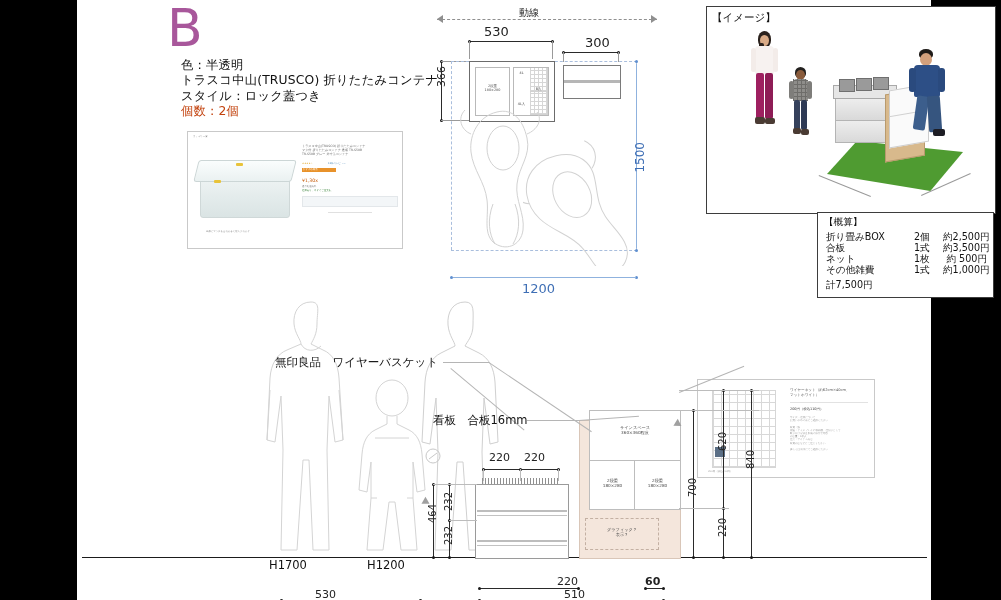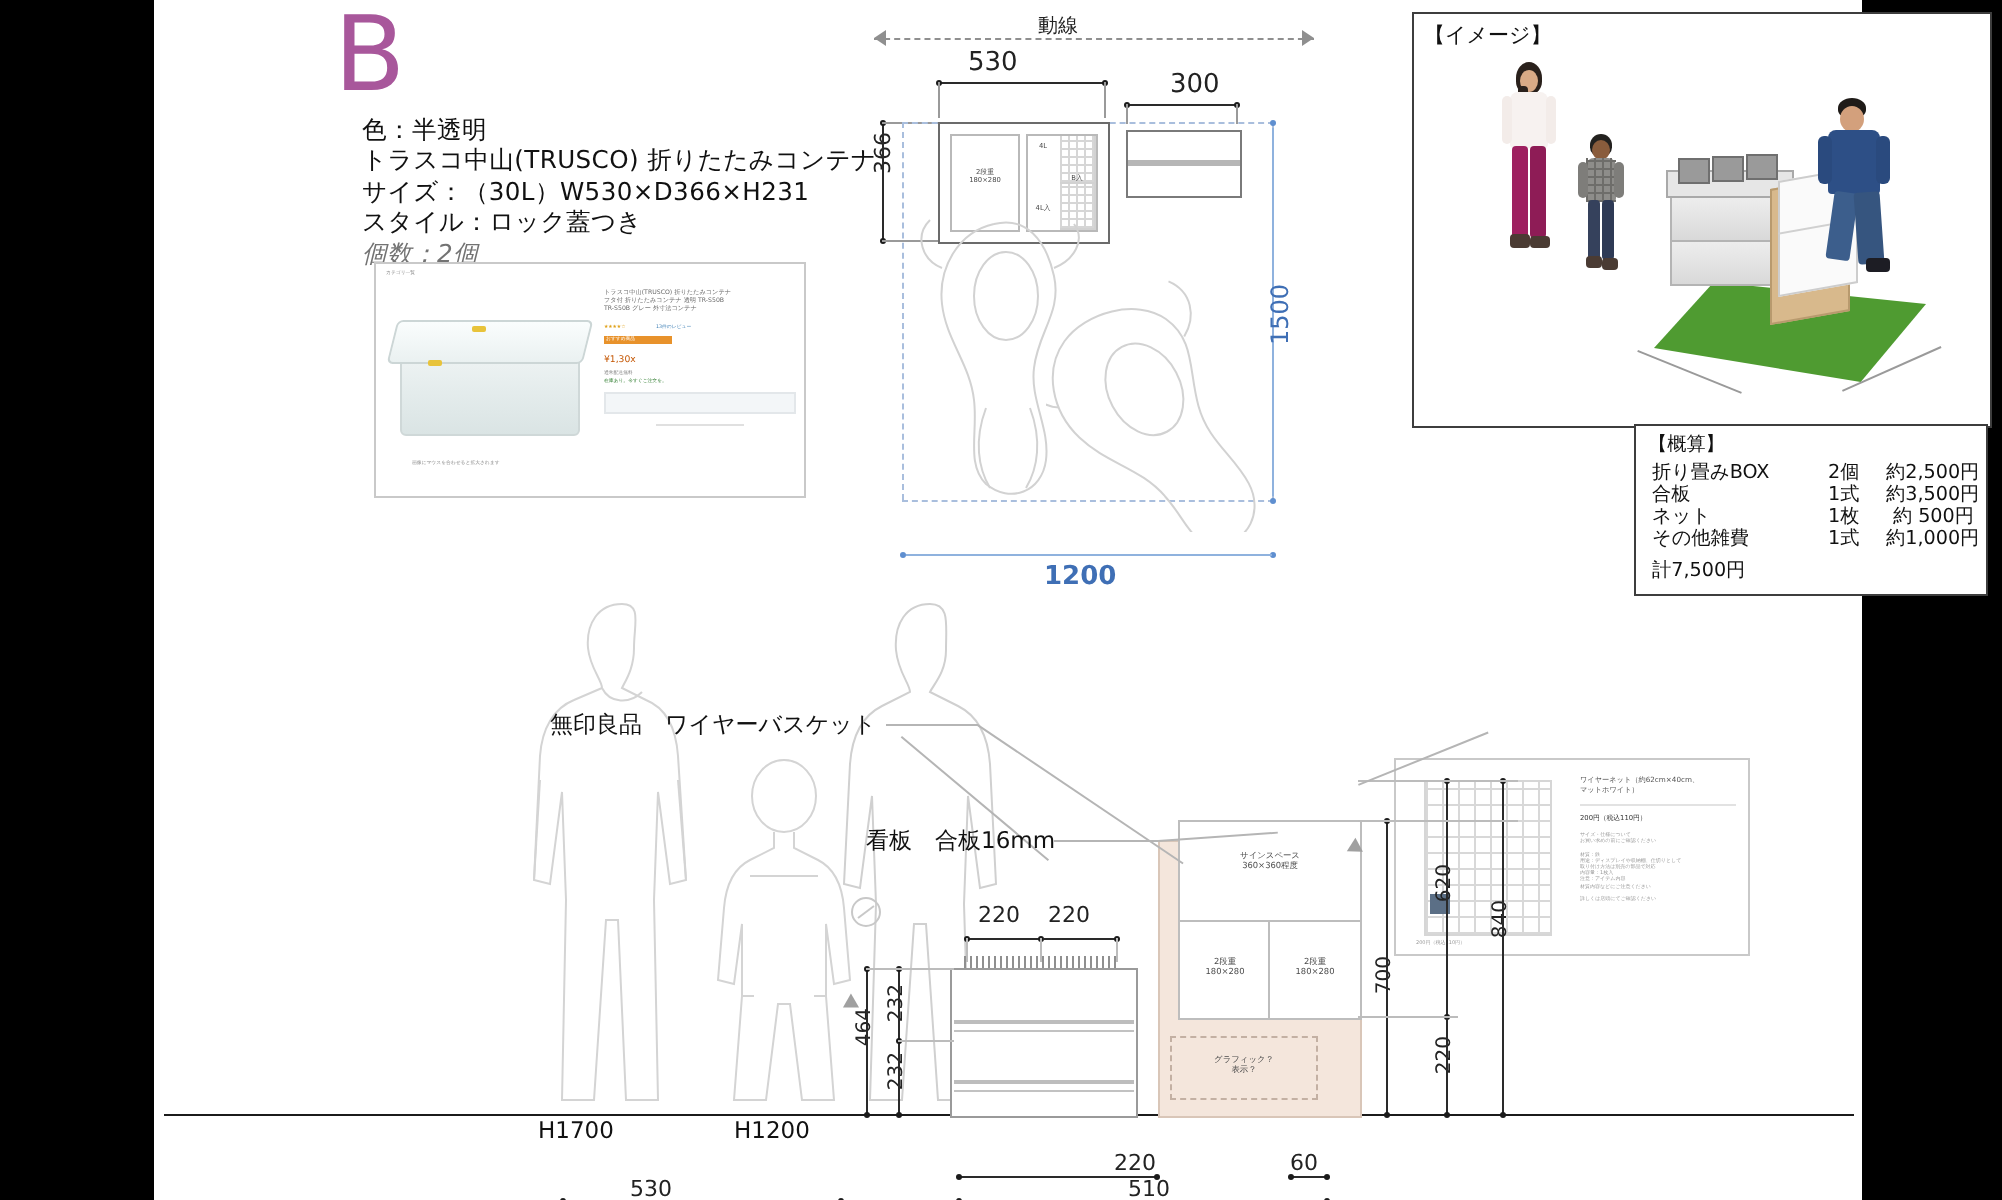--- a/index.html
+++ b/index.html
@@ -6,37 +6,37 @@
   body{width:1001px;height:600px;overflow:hidden;font-family:"DejaVu Sans","Liberation Sans",sans-serif;}
   #root{position:relative;width:1001px;height:600px;background:#000;}
   #page{position:absolute;left:77px;top:0;width:854px;height:600px;background:#fff;}
 
   .abs{position:absolute;}
   .txt{white-space:pre;color:#1a1a1a;}
 
   
   #letter-b{left:90px;top:2px;font-size:52px;line-height:52px;color:#a8579b;font-weight:400;font-family:"DejaVu Sans",sans-serif;}
   #prod-spec{left:104px;top:58px;font-size:12.3px;line-height:15.4px;letter-spacing:.2px;color:#111;}
-  #prod-spec .qty{color:#737373;font-style:italic;}
+  #prod-spec .qty{color:#c2410c;}
 
   
   #amazon-card{left:110px;top:131px;width:214px;height:116px;background:#fff;border:1px solid #c9c9c9;}
   #amazon-card .tiny{font-size:2.4px;line-height:3.1px;color:#8b8b8b;white-space:pre;}
   .bin-img{position:absolute;left:8px;top:18px;width:96px;height:72px;}
   .bin-body{position:absolute;left:4px;top:20px;width:88px;height:46px;background:linear-gradient(180deg,#f2f6f6 0%,#e4ecec 55%,#dae4e4 100%);border:1px solid #cfd8d8;border-radius:3px;}
   .bin-lid{position:absolute;left:0px;top:10px;width:96px;height:20px;background:linear-gradient(180deg,#fafdfd,#eaf1f1);border:1px solid #ccd6d6;border-radius:3px;transform:skewX(-14deg);}
   .bin-clip{position:absolute;width:7px;height:3px;background:#e8c33a;border-radius:1px;}
 
   
   #plan{left:360px;top:4px;width:220px;height:300px;}
   .dimline{position:absolute;background:#2a2a2a;}
   .dimline.h{height:1px;}
   .dimline.v{width:1px;}
   .dimtxt{position:absolute;font-size:11px;color:#222;white-space:pre;}
-  .dimtxt.blue{color:#3f6fb5;font-weight:bold;}
+  .dimtxt.blue{color:#3f6fb5;}
   .dimline.blue{background:#8fb2de;}
   .dashed-h{position:absolute;height:0;border-top:1px dashed #a9bedd;}
   .dashed-v{position:absolute;width:0;border-left:1px dashed #a9bedd;}
   .tick{position:absolute;width:3px;height:3px;background:#1b1b1b;border-radius:50%;}
   .tick.blue{background:#5f8fd0;}
 
   .container-plan{position:absolute;border:1px solid #6b6b6b;background:#fff;}
   .cp-inner{position:absolute;border:1px solid #b9b9b9;}
   .cp-label{position:absolute;font-size:3.4px;line-height:4.4px;color:#4a4a4a;text-align:center;white-space:pre;}
   .grid-cell{position:absolute;border-right:1px solid #d2d2d2;border-bottom:1px solid #d2d2d2;}
@@ -102,21 +102,20 @@
 <body>
 
 <div id="root">
   <div id="page">
 
     <div class="abs txt" id="letter-b">B</div>
 
     <div class="abs" id="prod-spec">
       <div>色：半透明</div>
       <div>トラスコ中山(TRUSCO) 折りたたみコンテナ</div>
-      <div>サイズ：（30L）W530×D366×H231</div>
       <div>スタイル：ロック蓋つき</div>
       <div class="qty">個数：2個</div>
     </div>
 
     <div class="abs" id="amazon-card">
       <div class="abs tiny" style="left:5px;top:3px;">カテゴリ一覧</div>
       <div class="bin-img">
         <div class="bin-body"></div>
         <div class="bin-lid"></div>
         <div class="bin-clip" style="left:40px;top:13px;"></div>
@@ -414,21 +413,21 @@
       <div class="vdim" style="left:518px;top:150px;">840</div>
       <div class="dimline v" style="left:524px;top:90px;height:167px;"></div>
       <div class="tick" style="left:522.5px;top:89px;"></div>
       <div class="tick" style="left:522.5px;top:256px;"></div>
 
       <div class="ext-h" style="left:452px;top:110px;width:80px;"></div>
       <div class="ext-h" style="left:452px;top:90px;width:80px;"></div>
       <div class="ext-h" style="left:452px;top:208px;width:50px;"></div>
 
       <div class="hdim" style="left:330px;top:275px;">220</div>
-      <div class="hdim" style="left:418px;top:275px;">60</div>
+      <div class="hdim" style="left:418px;top:275px;font-weight:bold;">60</div>
       <div class="dimline h" style="left:252px;top:288px;width:100px;"></div>
       <div class="tick" style="left:251px;top:286.5px;"></div>
       <div class="tick" style="left:350px;top:286.5px;"></div>
       <div class="dimline h" style="left:418px;top:288px;width:18px;"></div>
       <div class="tick" style="left:417px;top:286.5px;"></div>
       <div class="tick" style="left:435px;top:286.5px;"></div>
 
       <div class="hdim" style="left:88px;top:288px;">530</div>
 
       <div class="tick" style="left:53px;top:298.5px;"></div>

